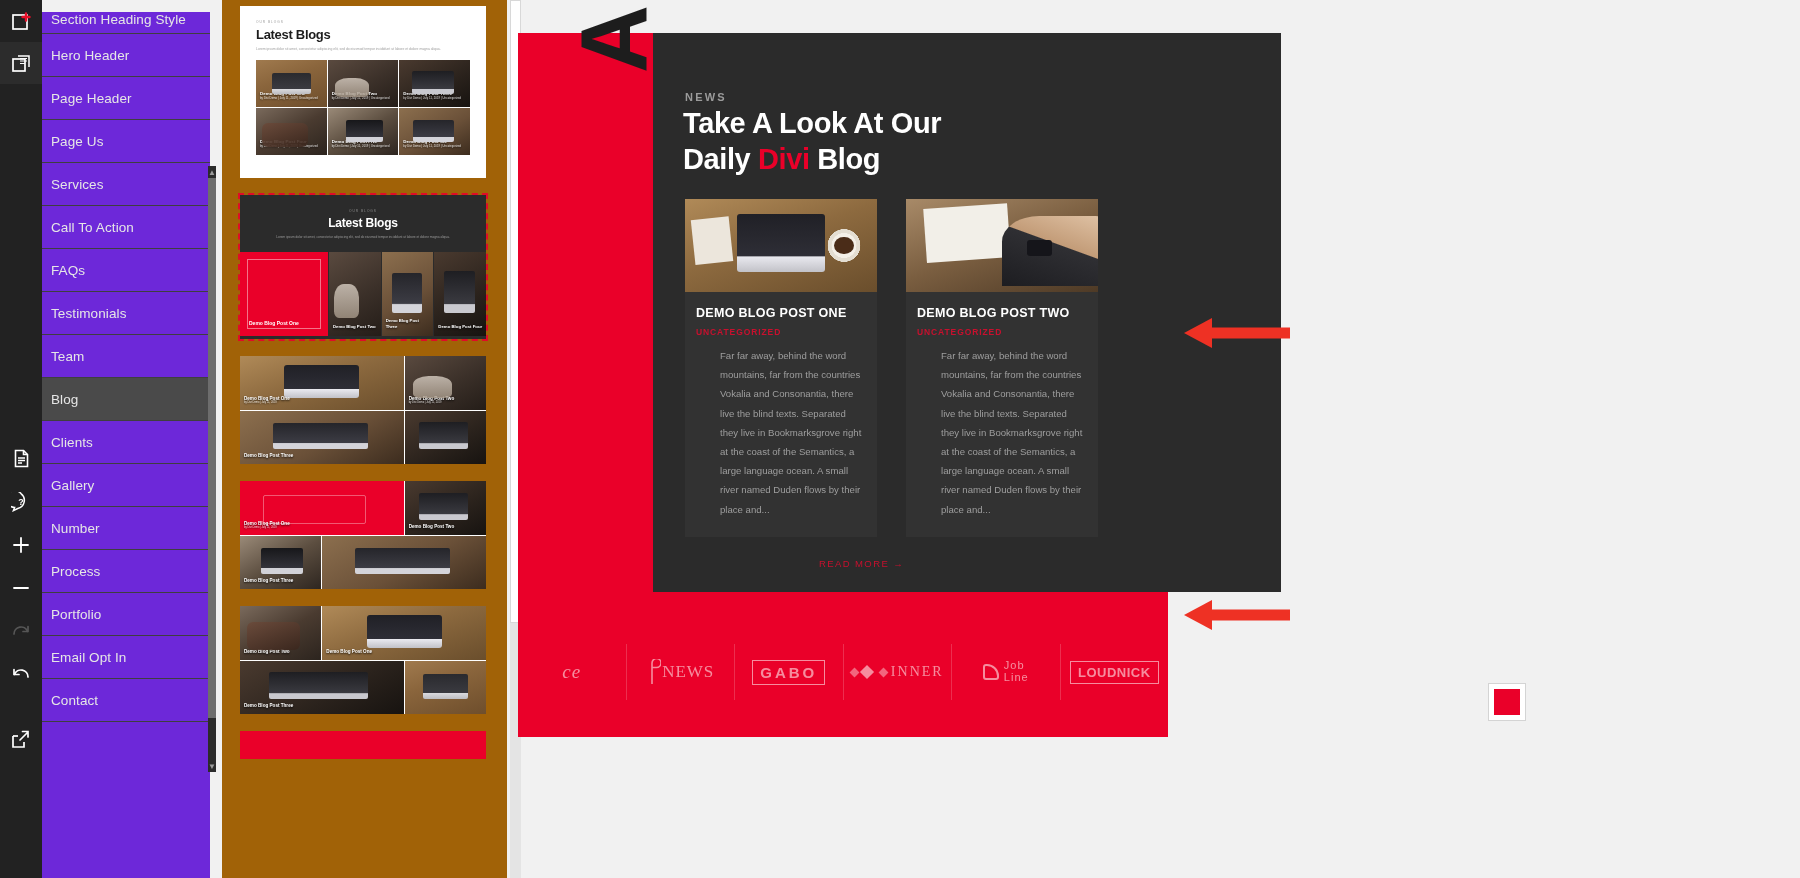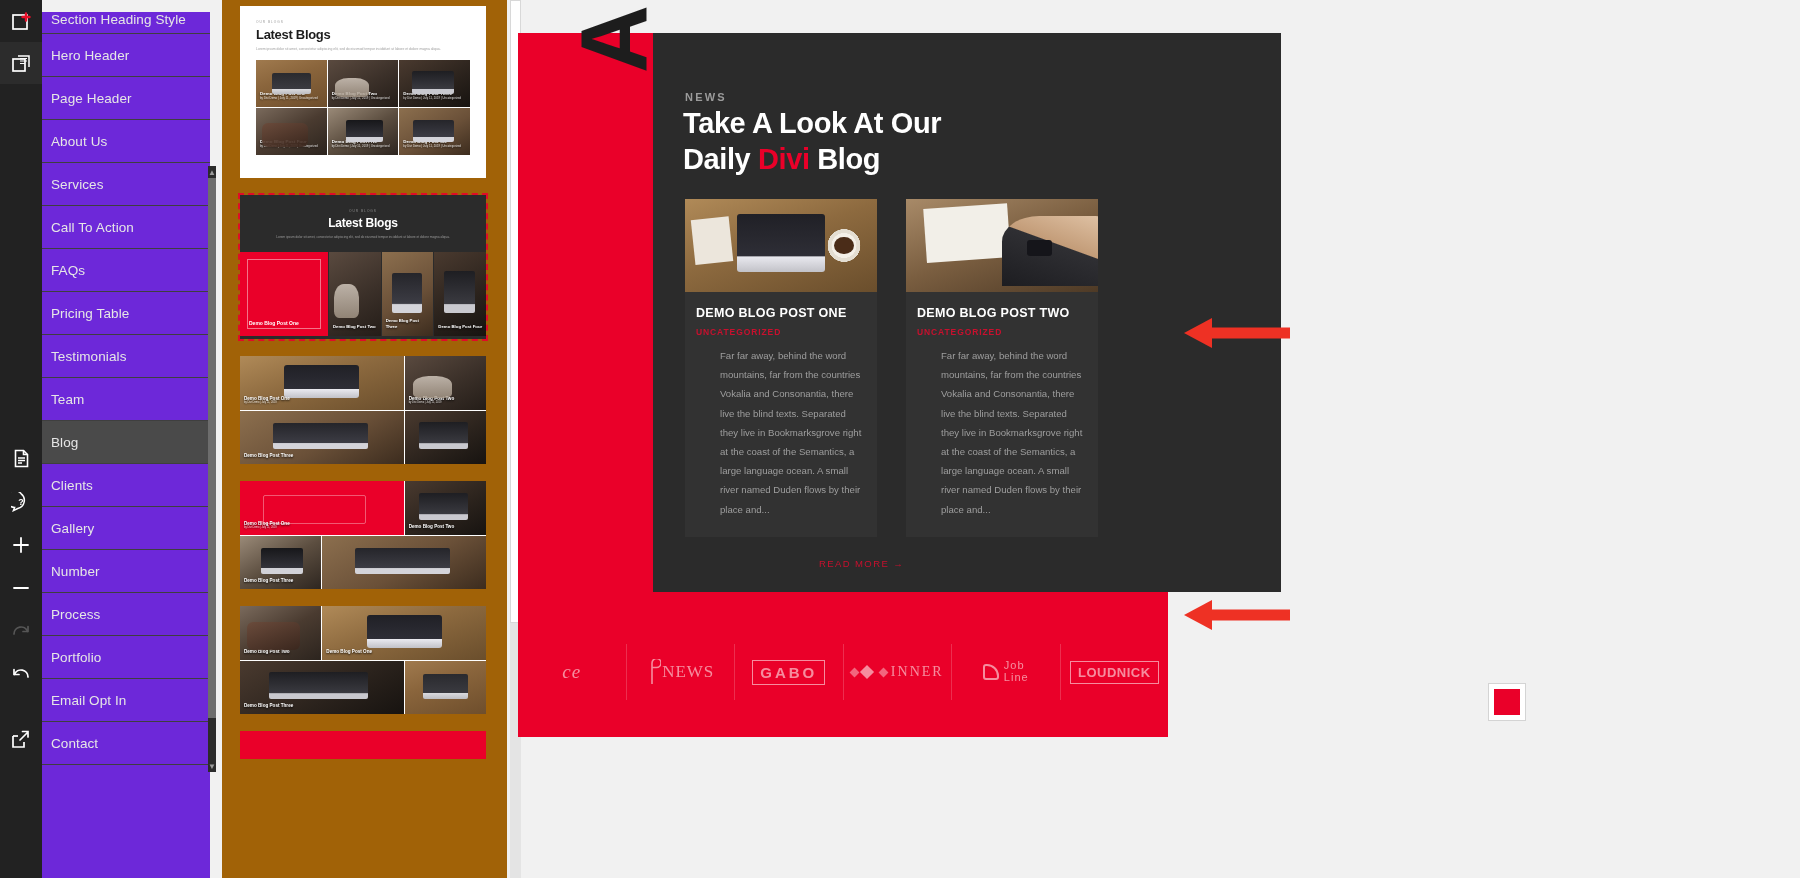--- a/index.html
+++ b/index.html
@@ -321,33 +321,30 @@
     <div class="side-item partial">
       <span>Section Heading Style</span>
     </div>
     <div class="side-item">
       <span>Hero Header</span>
     </div>
     <div class="side-item">
       <span>Page Header</span>
     </div>
     <div class="side-item">
-      <span>About Us</span>
+      <span>Page Us</span>
     </div>
     <div class="side-item">
       <span>Services</span>
     </div>
     <div class="side-item">
       <span>Call To Action</span>
     </div>
     <div class="side-item">
       <span>FAQs</span>
-    </div>
-    <div class="side-item">
-      <span>Pricing Table</span>
     </div>
     <div class="side-item">
       <span>Testimonials</span>
     </div>
     <div class="side-item">
       <span>Team</span>
     </div>
     <div class="side-item selected">
       <span>Blog</span>
     </div>

